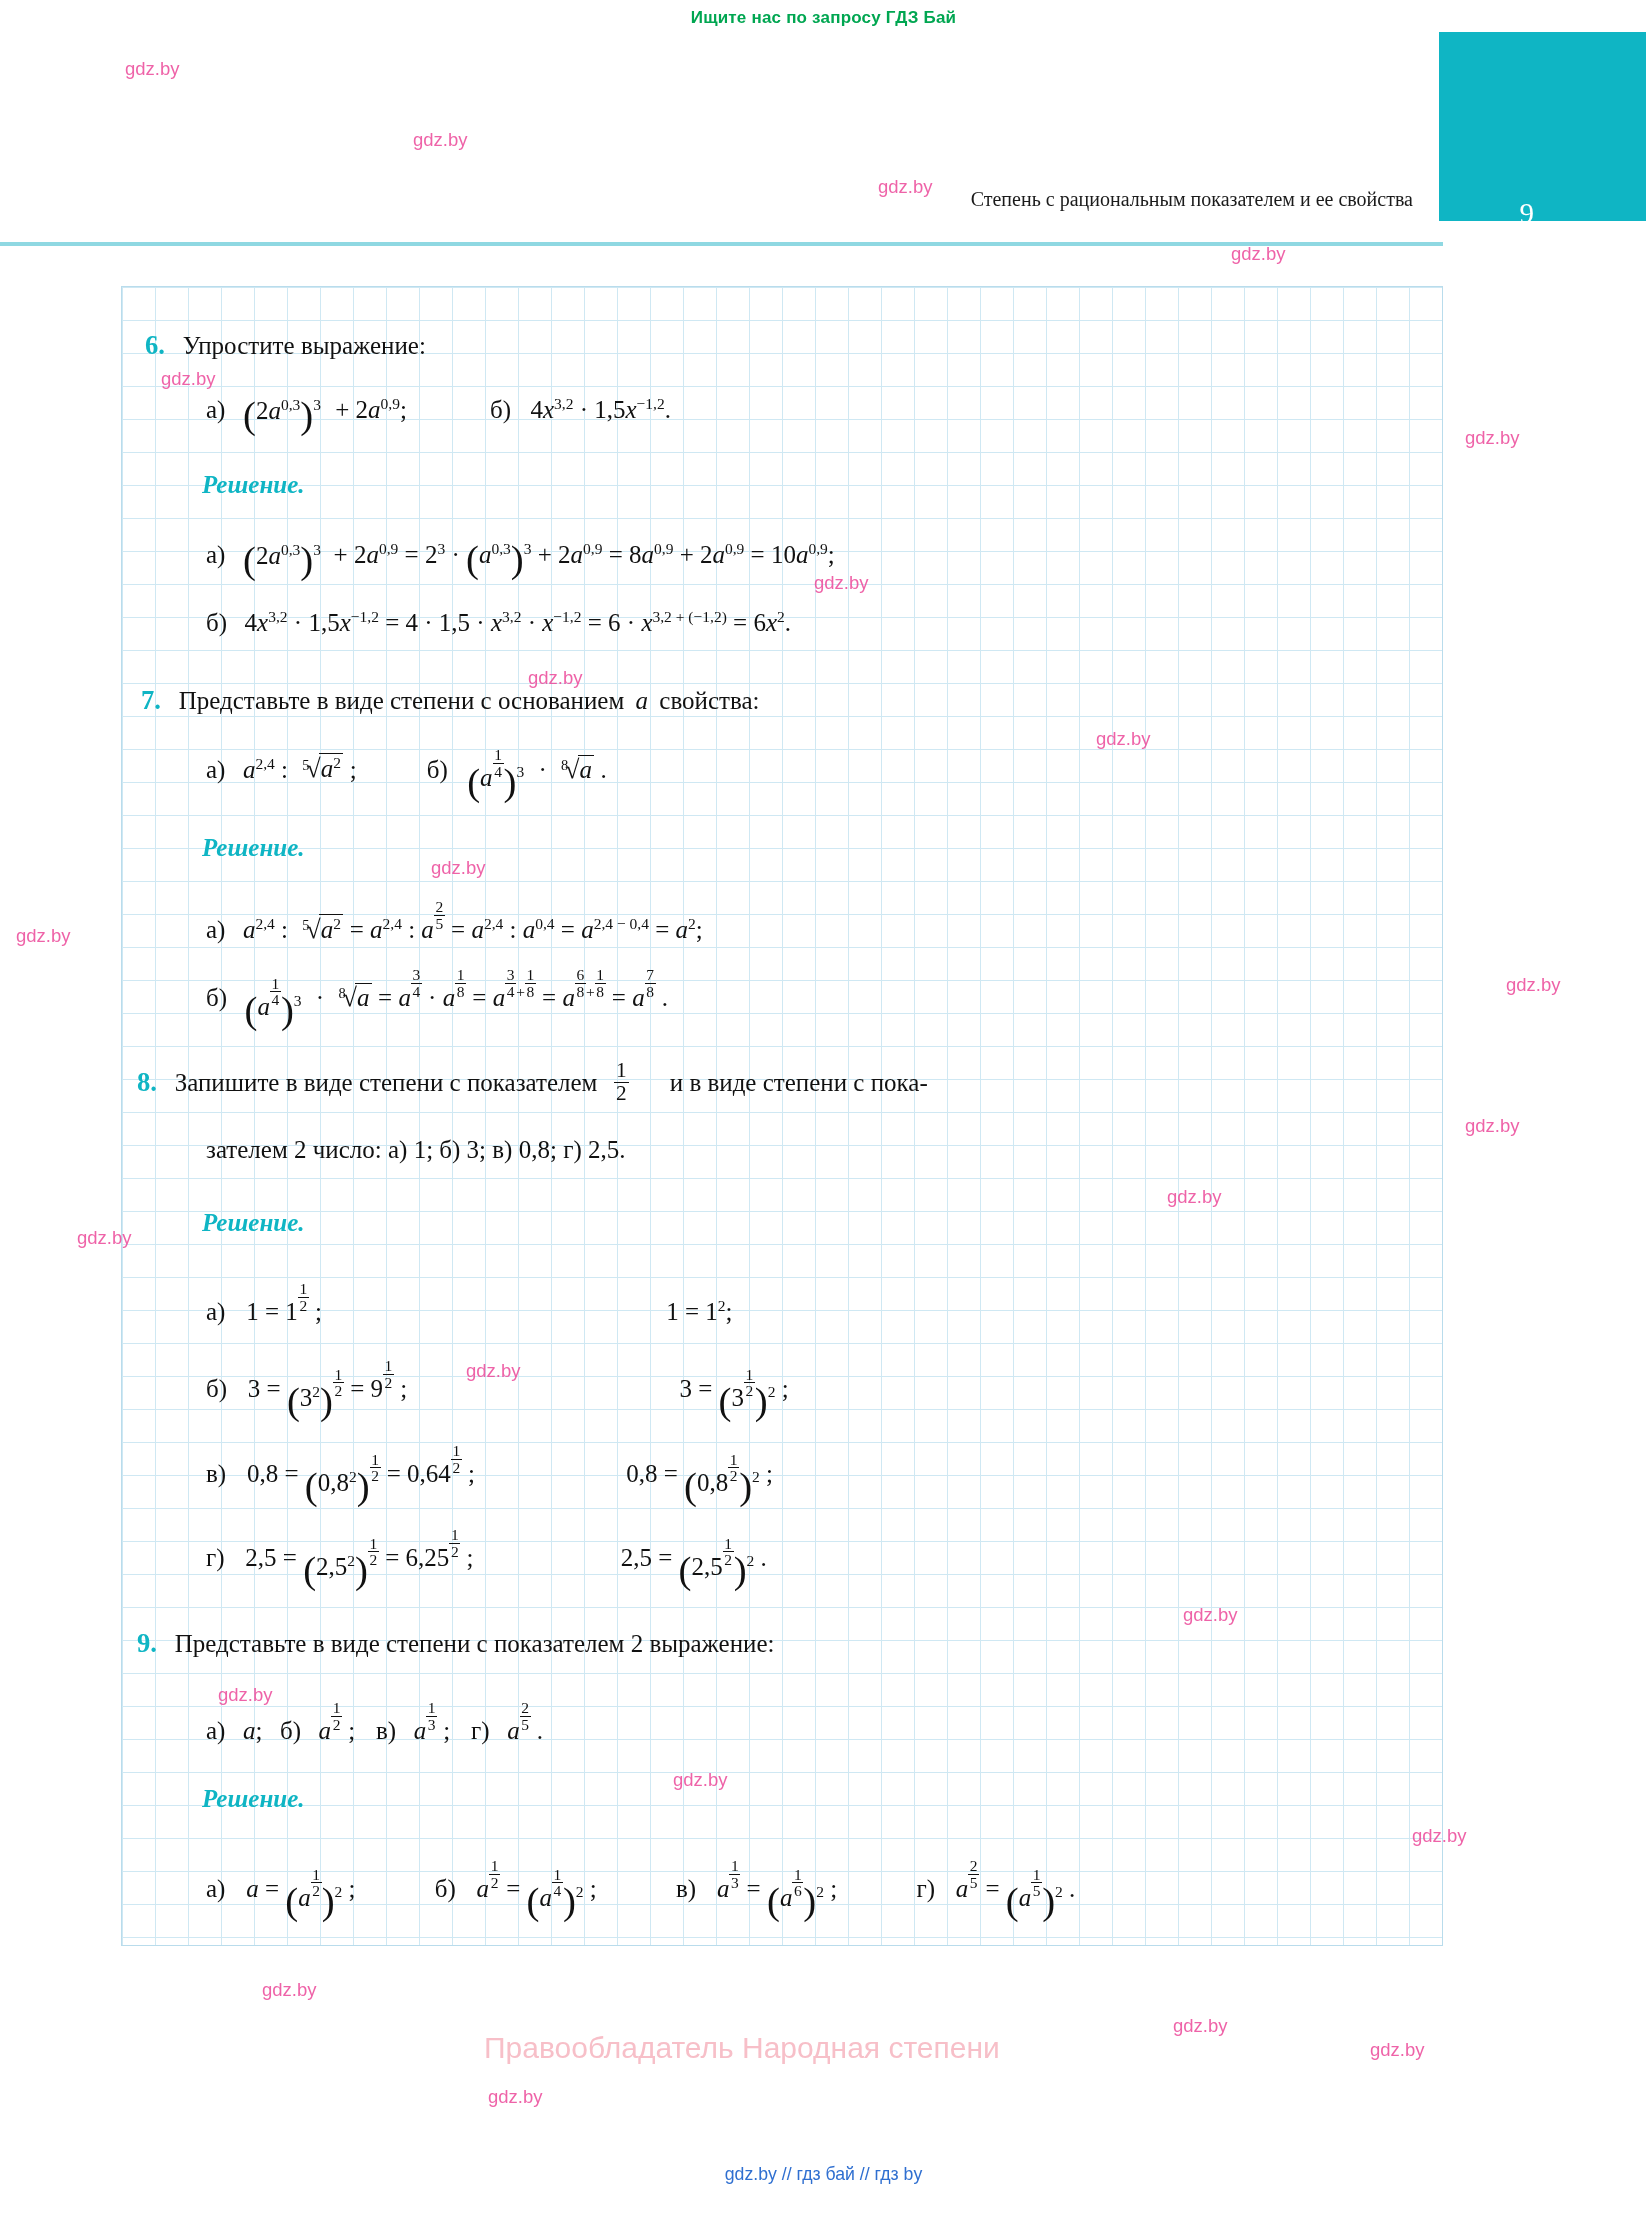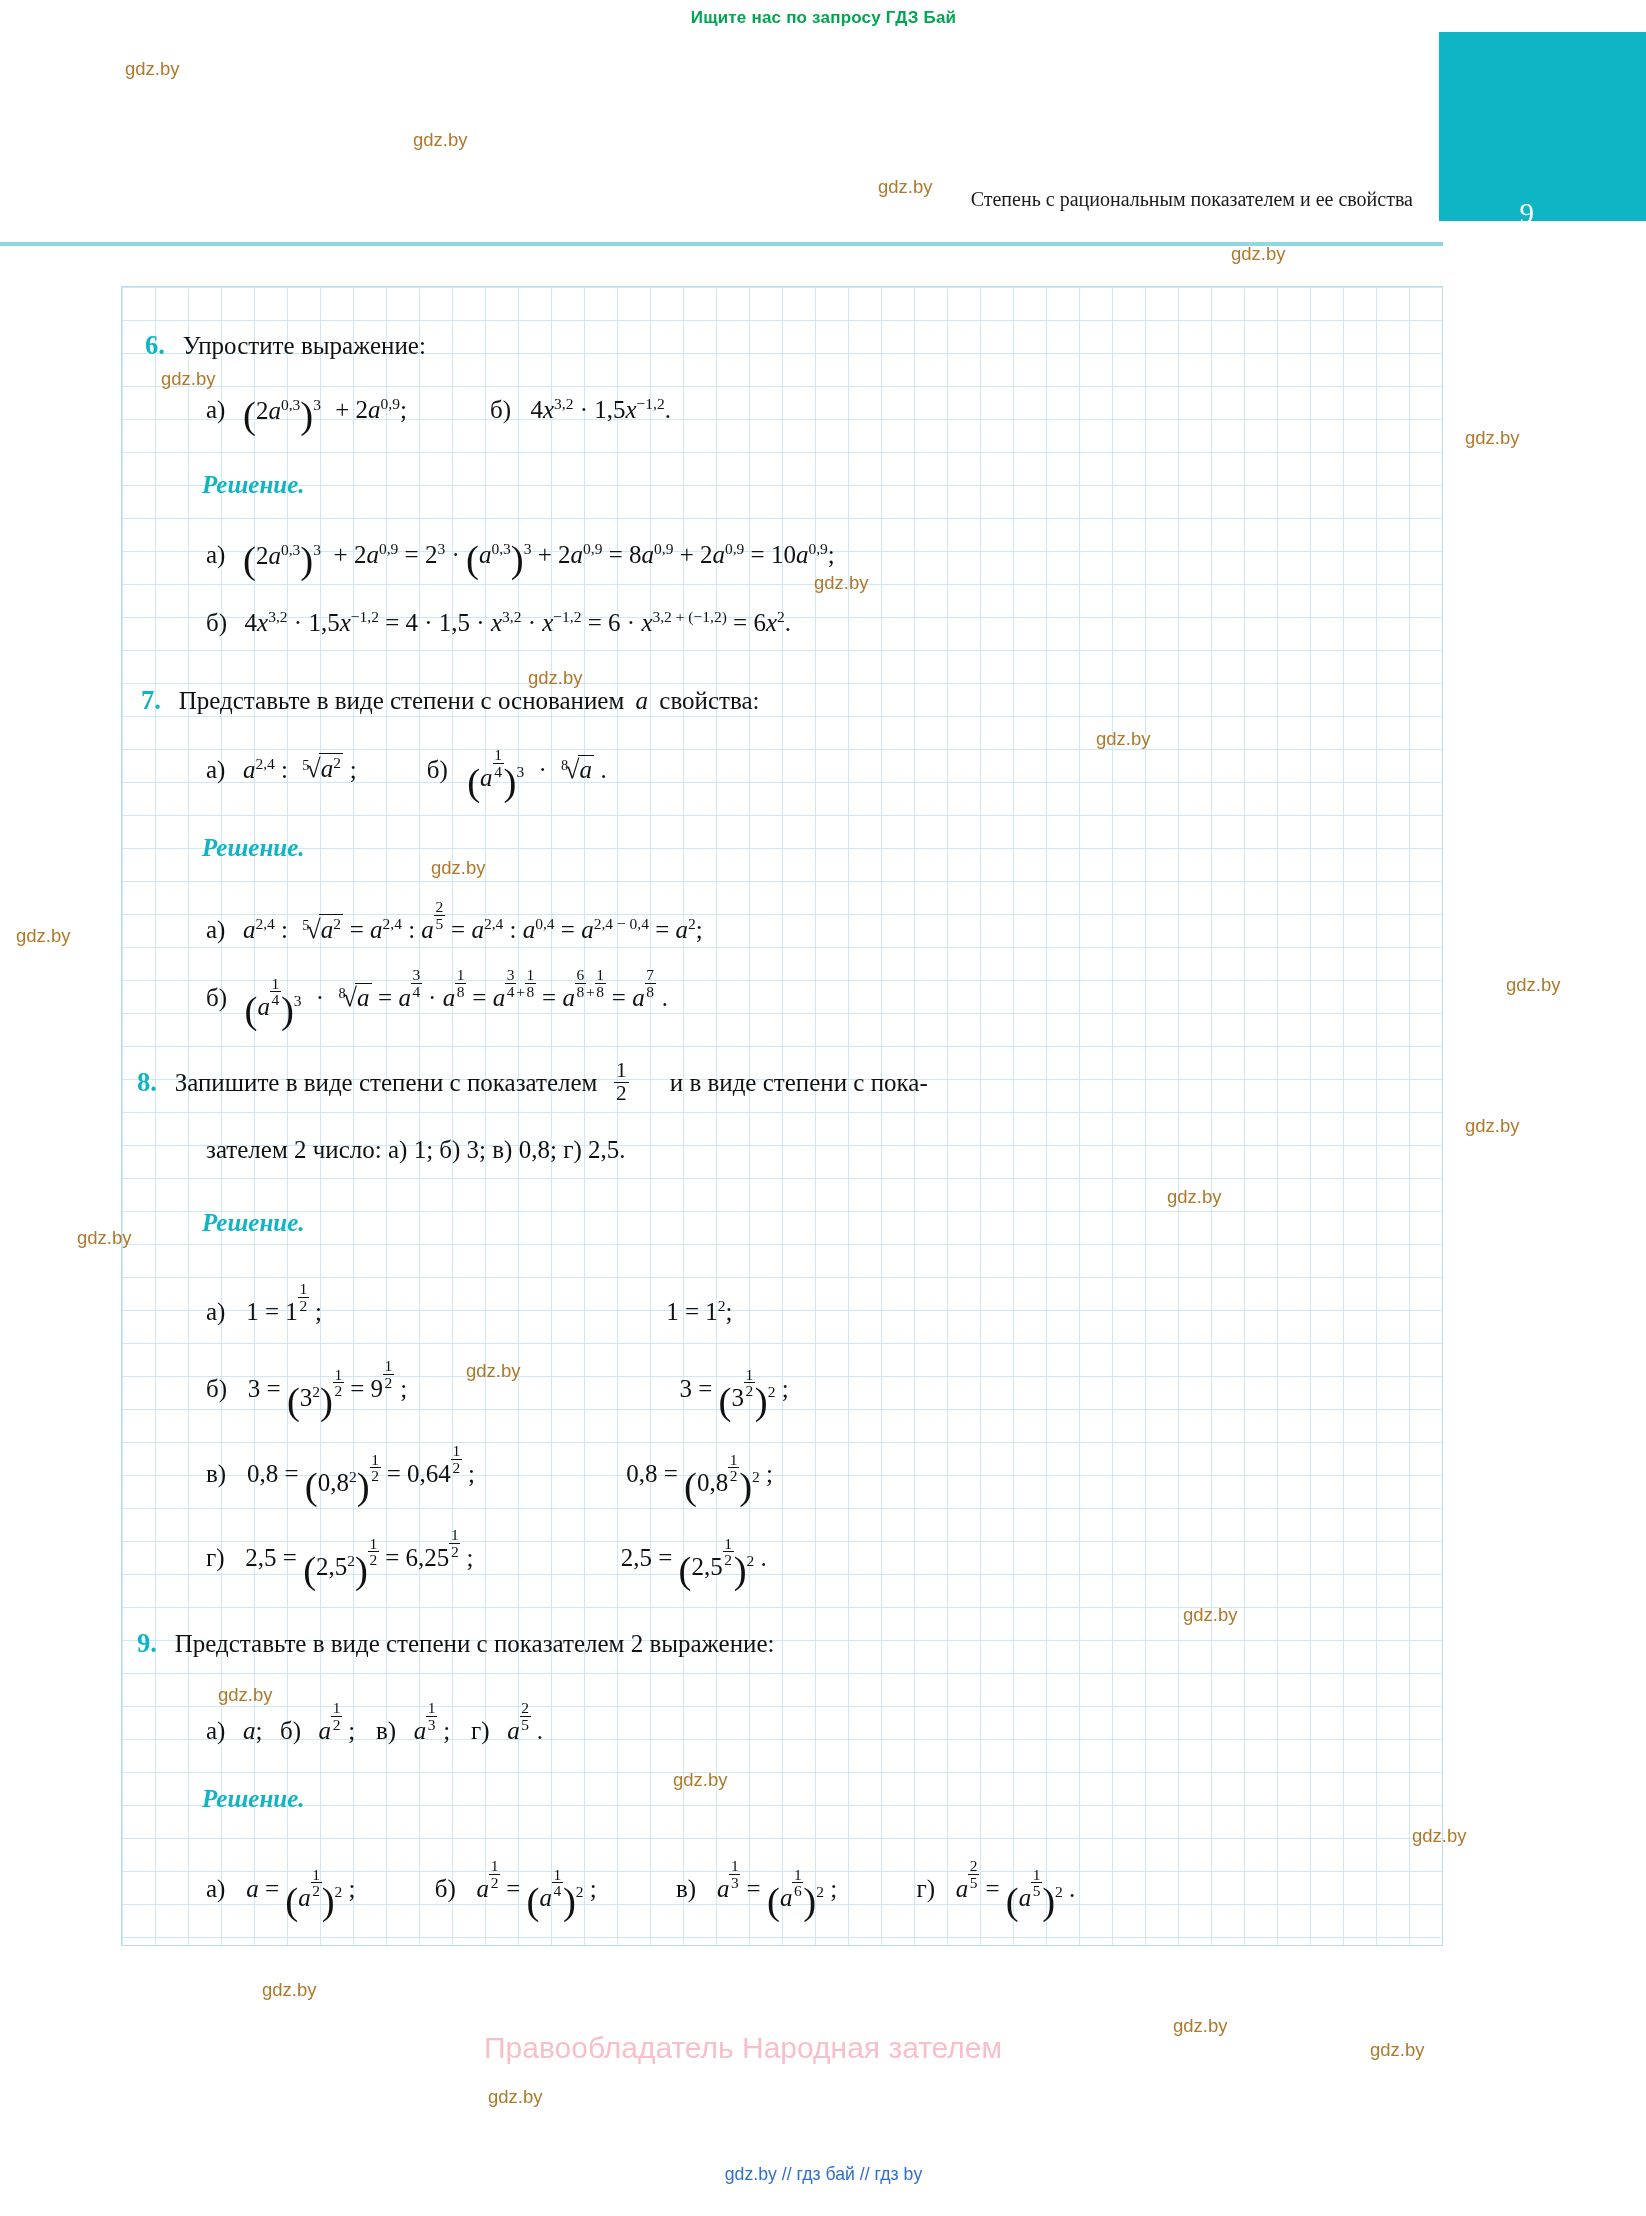--- a/index.html
+++ b/index.html
@@ -64,21 +64,21 @@
   .rad{display:inline-block;position:relative;padding-left:4.8px;}
   .radsym{font-size:1.05em;}
   .radidx{position:relative;font-size:.58em;top:-.55em;left:3.2px;}
   .ovl{border-top:1.2px solid #111;padding:0 2.4px 0 1.6px;display:inline-block;margin-left:-1.6px;}
   
   .bp{display:inline-block;font-size:1.55em;vertical-align:-0.22em;line-height:.8;font-family:"Liberation Serif",serif;}
   .grp{display:inline-block;vertical-align:middle;}
   
   .wm{
     position:absolute;font-family:"Liberation Sans",sans-serif;font-size:18.5px;
-    color:#a16207;opacity:.85;white-space:nowrap;
+    color:#ec4899;opacity:.85;white-space:nowrap;
   }
   .copyright{
     position:absolute;left:484px;top:2031px;font-size:30px;color:#f7bfc8;
     font-family:"Liberation Sans",sans-serif;white-space:nowrap;
   }
   .footer{
     position:absolute;left:0;top:2164px;width:100%;text-align:center;
     font-family:"Liberation Sans",sans-serif;font-size:17.7px;color:#2f6fd0;
   }
 </style>
@@ -268,15 +268,15 @@
     <div class="wm" style="left: 1183px; top: 1604px;">gdz.by</div>
     <div class="wm" style="left: 218px; top: 1684px;">gdz.by</div>
     <div class="wm" style="left: 673px; top: 1769px;">gdz.by</div>
     <div class="wm" style="left: 1412px; top: 1825px;">gdz.by</div>
     <div class="wm" style="left: 262px; top: 1979px;">gdz.by</div>
     <div class="wm" style="left: 1173px; top: 2015px;">gdz.by</div>
     <div class="wm" style="left: 1370px; top: 2039px;">gdz.by</div>
     <div class="wm" style="left: 488px; top: 2086px;">gdz.by</div>
   </div>
 
-<div class="copyright">Правообладатель Народная зателем</div>
+<div class="copyright">Правообладатель Народная степени</div>
 <div class="footer">gdz.by  //  гдз бай  //  гдз by</div>
 
 
 </body></html>

